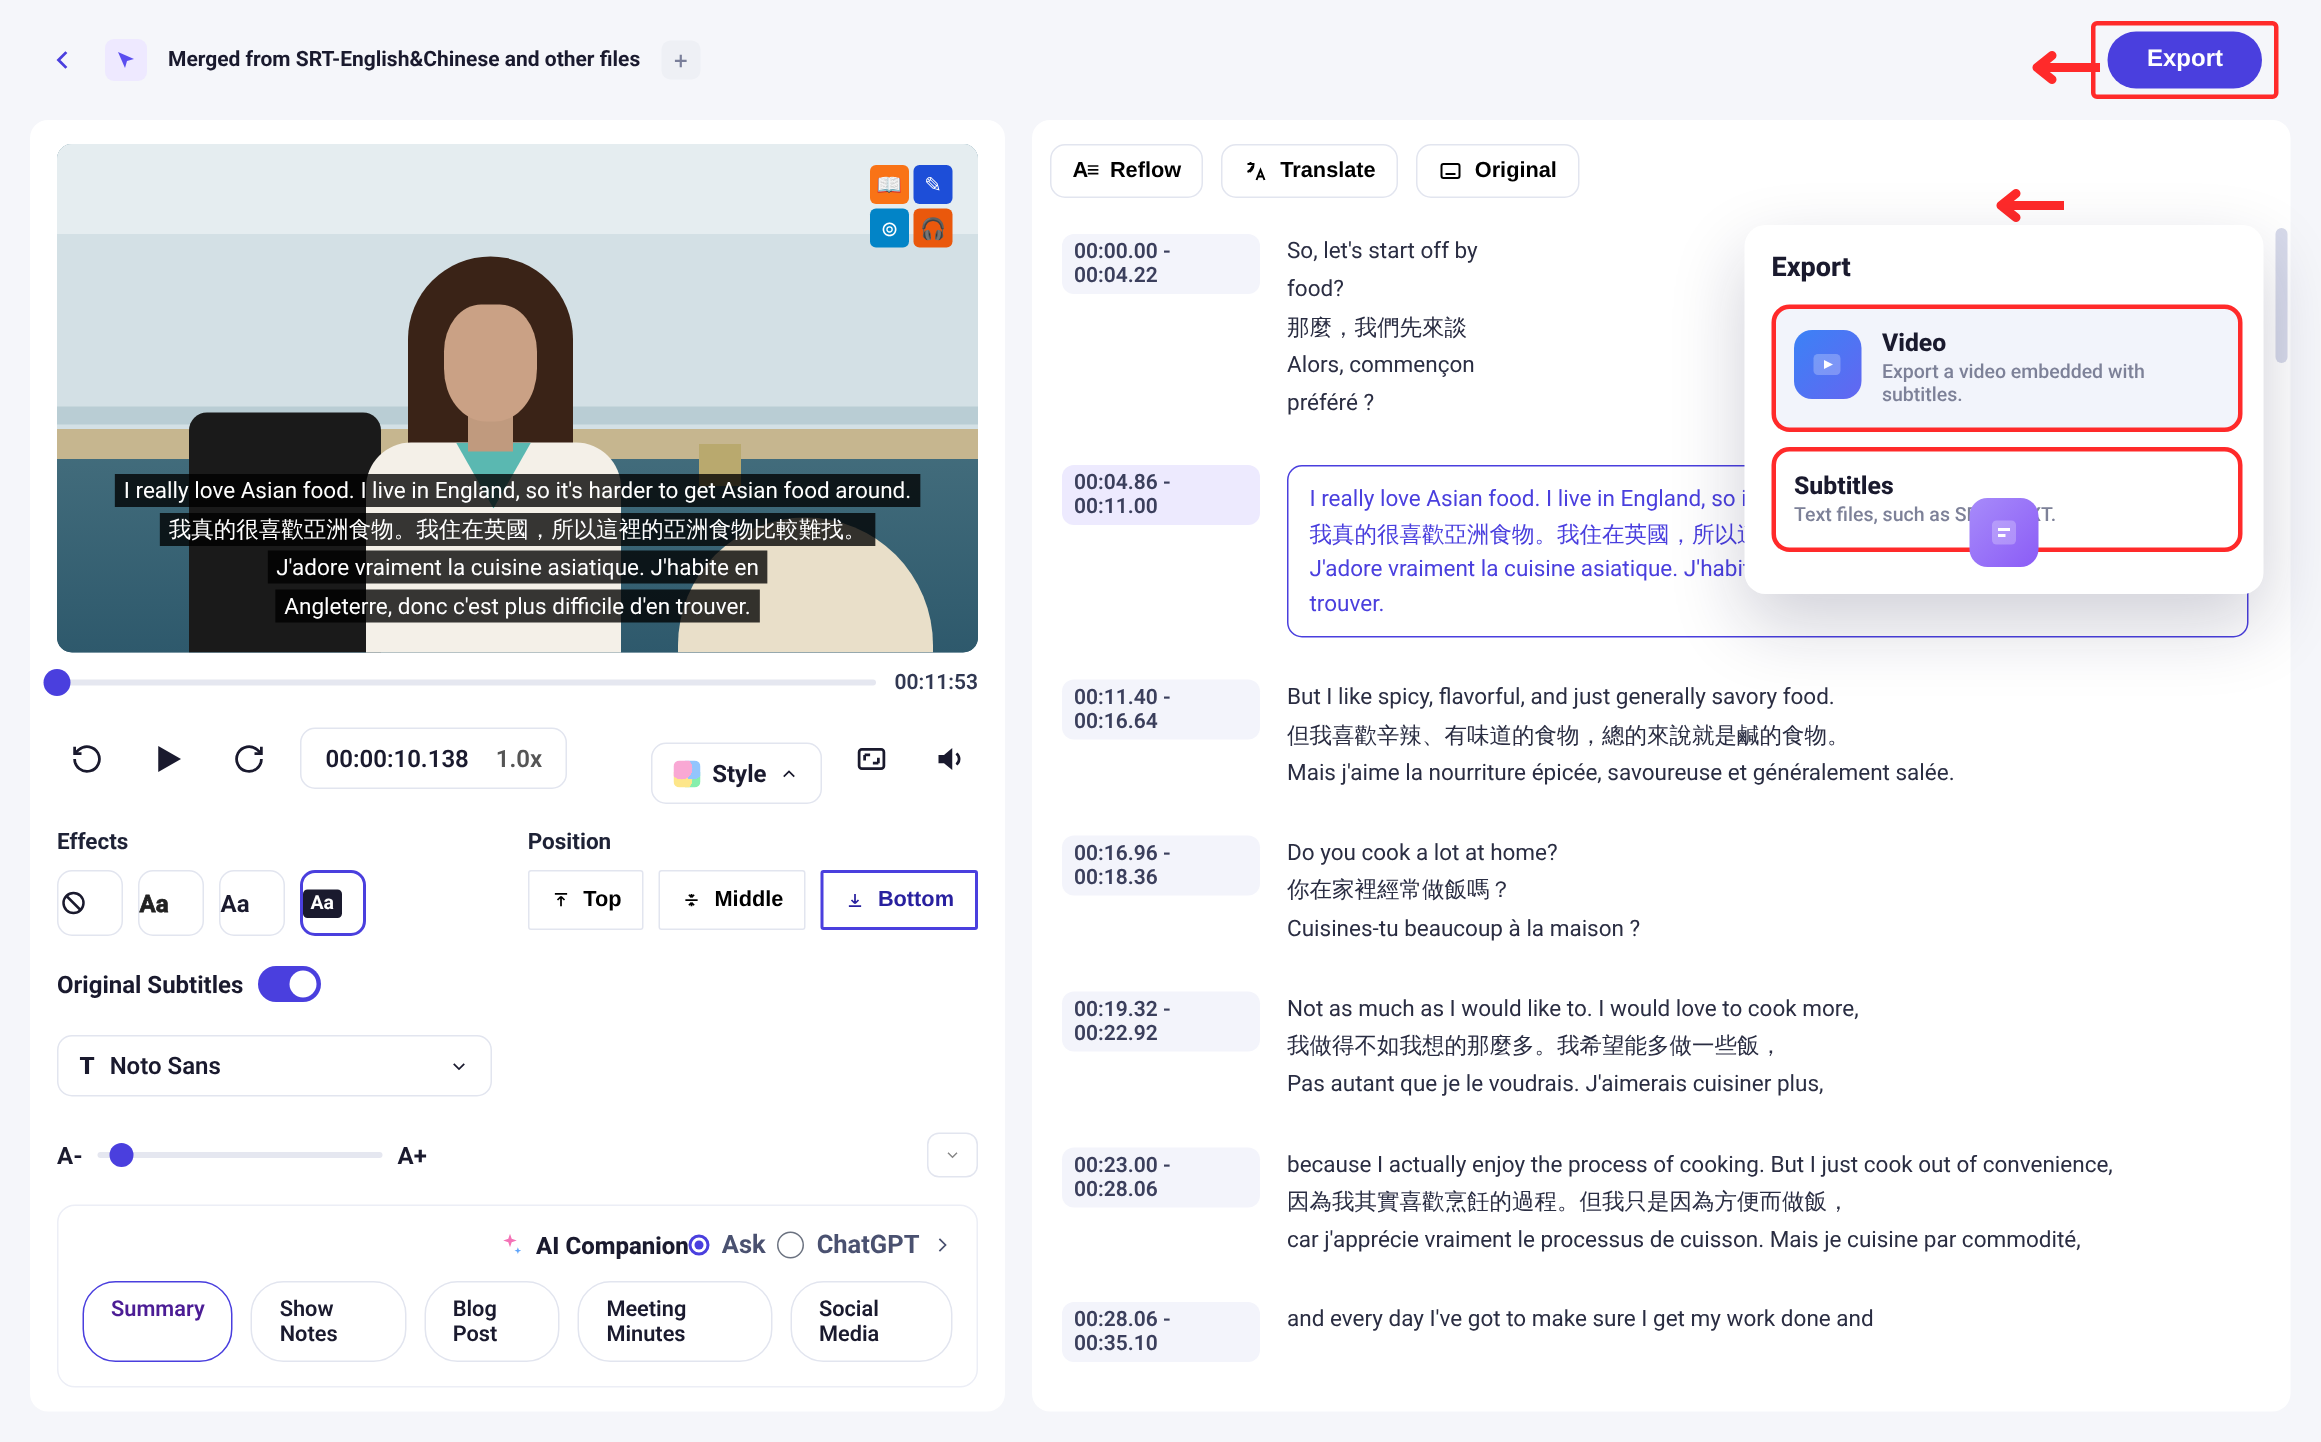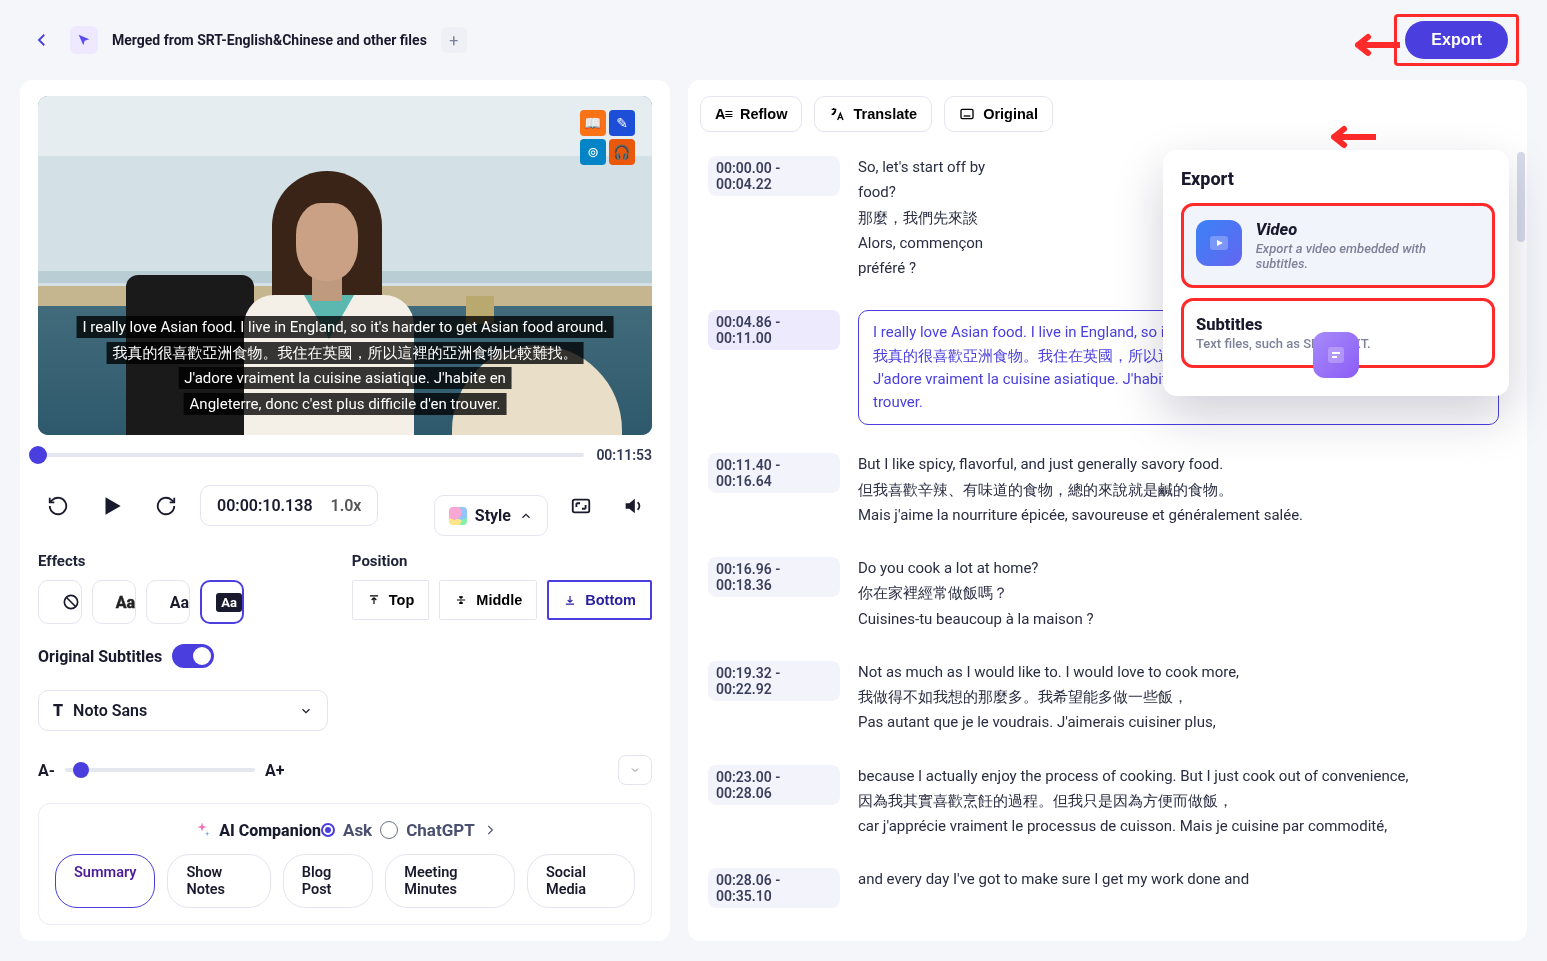--- a/index.html
+++ b/index.html
@@ -47,32 +47,32 @@
   .flex-spacer{flex:1;}
   .style-btn { border:1px solid #e2e5ef; border-radius:10px; padding:10px 14px; display:flex; align-items:center; gap:8px; font-weight:700;margin-top:20px;}
   .flower{ width:18px; height:18px; display:inline-block; background:radial-gradient(circle at 30% 30%, #f9a8d4 0 40%, transparent 41%), radial-gradient(circle at 70% 30%, #93c5fd 0 40%, transparent 41%), radial-gradient(circle at 30% 70%, #fde68a 0 40%, transparent 41%), radial-gradient(circle at 70% 70%, #86efac 0 40%, transparent 41%); border-radius:4px;}
   .sq-btn { width:38px; height:38px; display:flex; align-items:center; justify-content:center;}
   .section-row { display:flex; gap:60px; margin-top:4px;}
   .section { flex:1; }
   .section h4 { font-size:15px; font-weight:700; margin-bottom:10px; color:#1e2236;}
   .pill-row { display:flex; gap:10px; }
   .pill-btn { border:1px solid #e2e5ef; border-radius:2px; padding:10px 14px; display:flex; align-items:center; gap:8px; font-weight:600; background:#fff; font-size:14.5px;}
   .pill-btn.selected { border:2px solid #4a3fde; color:#28209f; }
-  .icon-sq { width:44px; height:44px; border:1px solid #e2e5ef; border-radius:10px; display:flex; align-items:center; justify-content:flex-end;}
+  .icon-sq { width:44px; height:44px; border:1px solid #e2e5ef; border-radius:10px; display:flex; align-items:center; justify-content:flex-start;}
   .icon-sq.selected { border:2px solid #4a3fde;}
   .og-row{display:flex; align-items:center; gap:10px; margin-top:8px; font-weight:700;}
   .toggle{ width:42px; height:24px; background:#4a3fde; border-radius:12px; position:relative;}
   .toggle::after{content:""; position:absolute; width:18px; height:18px; background:#fff; border-radius:50%; top:3px; right:3px;}
   .dropdown { border:1px solid #e2e5ef; border-radius:10px; padding:10px 14px; display:flex; align-items:center; justify-content:space-between; width:290px; margin-top:10px; font-weight:600;}
   .fontsize-row{display:flex; align-items:center; gap:10px; margin-top:12px;}
   .track { flex:0 0 190px; height:4px; background:#e5e7f0; border-radius:2px; position:relative;}
   .track .knob { position:absolute; left:16px; top:50%; transform:translate(-50%,-50%); width:16px; height:16px; background:#4a3fde; border-radius:50%;}
   .mini-drop{ border:1px solid #e2e5ef; border-radius:8px; width:34px; height:30px; display:flex; align-items:center; justify-content:center; color:#888;}
   .ai-panel { border:1px solid #eceef6; border-radius:12px; padding:16px; margin-top:6px; display:flex; flex-direction:column; gap:14px;}
-  .ai-head { display:flex; align-items:center; justify-content:center;}
+  .ai-head { display:flex; align-items:center; justify-content:flex-end;}
   .ai-title { display:flex; align-items:center; gap:8px; font-weight:800; font-size:16px;}
   .sparkle{width:18px;height:18px;} 
   .ask-row{display:flex; align-items:center; gap:8px; color:#4a5170; font-weight:700; font-size:17px;}
   .radio-dot{width:14px;height:14px;border:2px solid #4a3fde;border-radius:50%; position:relative;}
   .radio-dot::after{content:"";position:absolute;inset:2px;border-radius:50%;background:#4a3fde;}
   .gpt-icon{width:18px;height:18px;border:1.5px solid #6b7280;border-radius:50%; position:relative; display:inline-block;}
   .chip-row{display:flex; gap:12px;}
   .chip{ border:1px solid #e2e5ef; border-radius:22px; padding:9px 18px; font-weight:600; font-size:14.5px;}
   .chip.active{ border:1.5px solid #4a3fde; color:#4c1d95;}
   
@@ -88,21 +88,21 @@
   .row.active{ position:relative;}
   .row.active .ts{ background:#edeafe;}
   .row.active .box{ border:1.5px solid #4a3fde; border-radius:10px; padding:10px 14px; flex:1;}
   .row.active .box p{ color:#4a3fde; font-size:15px; line-height:1.55;}
   .scrollbar-fake{ position:absolute; right:2px; top:60px; width:10px; height:90%; }
   .scroll-thumb{ position:absolute; right:0; top:12px; width:8px; height:90px; background:#d7daea; border-radius:4px;}
   
   .export-pop { position:absolute; top:70px; right:18px; width:346px; background:#fff; border-radius:14px; box-shadow:0 20px 50px rgba(20,20,60,0.2); padding:18px 14px 18px 18px; z-index:50;}
   .export-pop h3{ font-size:18px; font-weight:800; margin-bottom:14px;}
   .opt{ display:flex; gap:14px; padding:14px 12px; border-radius:12px; align-items:flex-start; border:3px solid transparent; margin-bottom:10px;}
-  .opt.hl{ background:#f2f4fb; border:3px solid #ff2a2a;font-style:italic;}
+  .opt.hl{ background:#f2f4fb; border:3px solid #ff2a2a;}
   .opt.hl2{ border:3px solid #ff2a2a;}
   .opt .ico{ width:46px; height:46px; border-radius:12px; display:flex; align-items:center; justify-content:center;}
   .ico.video{ background:linear-gradient(135deg,#3b82f6,#6366f1); color:#fff;}
   .ico.subs{ background:linear-gradient(135deg,#a78bfa,#8b5cf6); color:#fff;}
   .opt .meta h4{ font-size:16.5px; font-weight:800; margin-bottom:2px;}
   .opt .meta p{ font-size:13px; color:#7d8198; font-weight:500;} 
   .overlay-arrows{position:absolute; inset:0; pointer-events:none;}
   .ovarr{position:absolute;}
 </style>
 </head>

